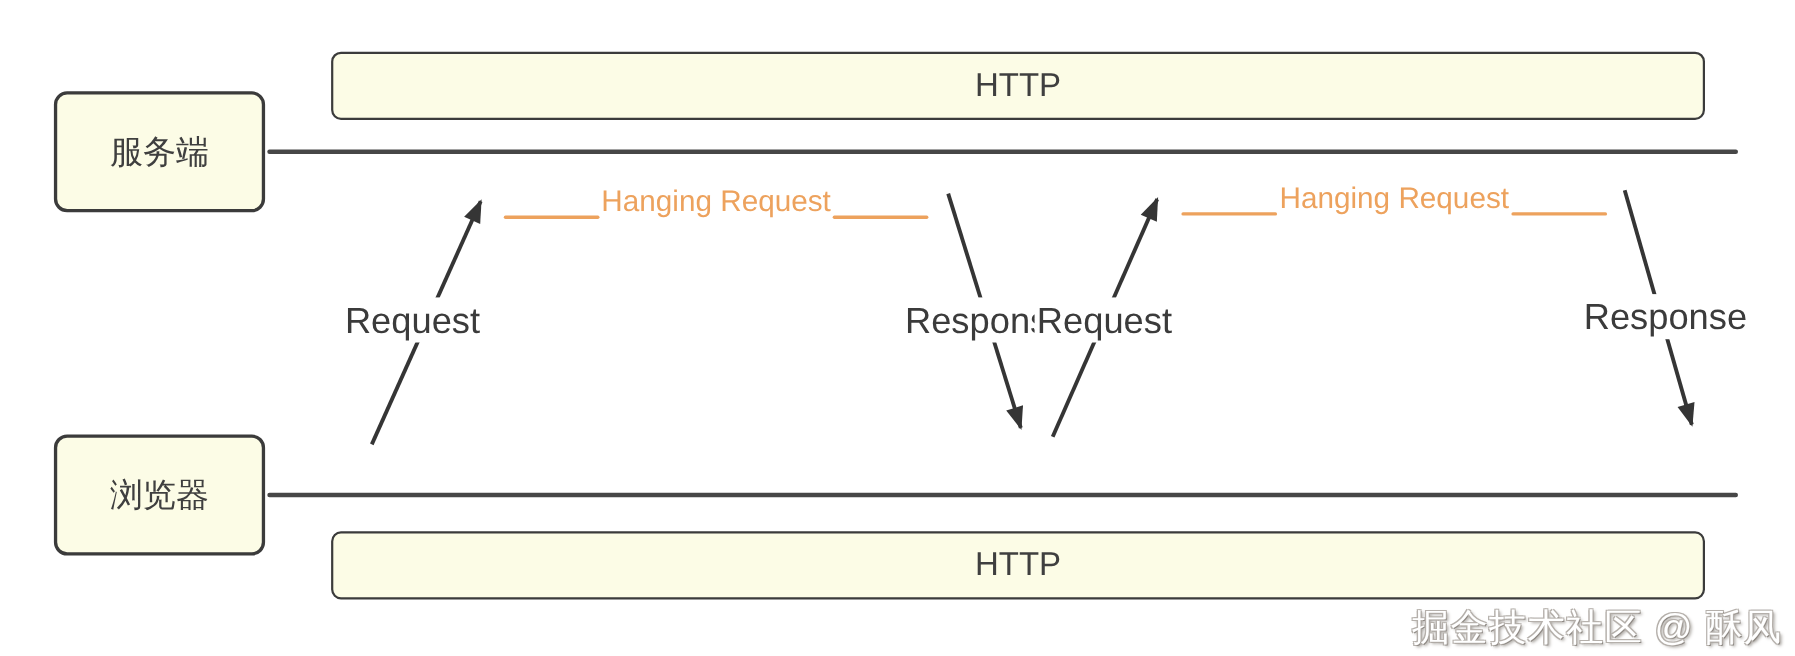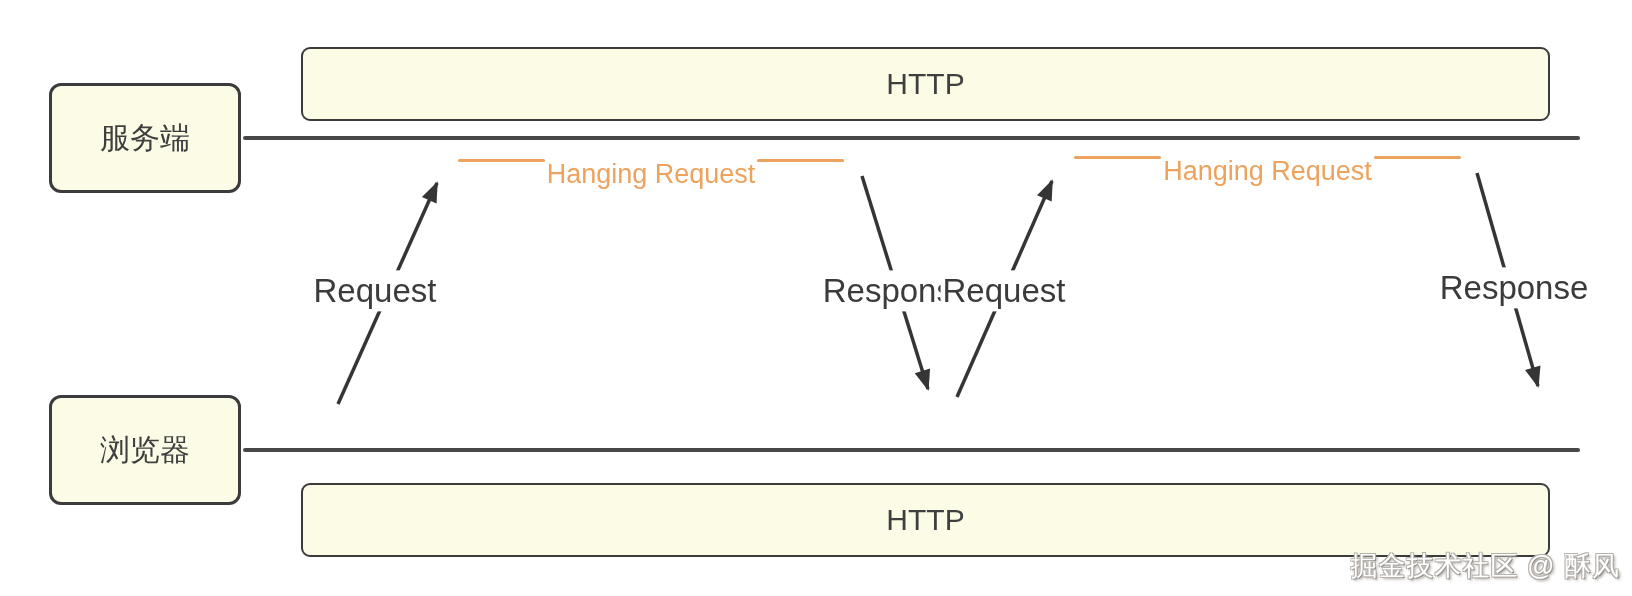--- a/index.html
+++ b/index.html
@@ -16,21 +16,21 @@
     position:absolute;left:49px;width:192px;height:110px;
     background:#fcfce6;border:3px solid #3b3b3b;border-radius:12px;
     display:flex;align-items:center;justify-content:center;
     font-size:30px;color:#3f3f3f;box-sizing:border-box;
   }
   .actor-box.server{top:83px;}
   .actor-box.browser{top:395px;}
 
   
   .http-bar{
-    position:absolute;left:301px;width:1249px;height:74px;
+    position:absolute;left:301px;width:1249px;height:62px;
     background:#fcfce6;border:2.5px solid #3b3b3b;border-radius:9px;
     display:flex;align-items:center;justify-content:center;
     font-size:30px;color:#3f3f3f;box-sizing:border-box;
   }
   .http-bar.top{top:47px;}
   .http-bar.bottom{top:483px;}
 
   
   .lifeline{
     position:absolute;left:243px;width:1337px;height:4px;
@@ -44,32 +44,32 @@
 
   
   .msg-label{
     position:absolute;transform:translate(-50%,-50%);
     background:#ffffff;padding:0 2px;white-space:nowrap;
     font-size:33px;color:#3b3b3b;line-height:1.25;
   }
 
   
   .hanging{
-    position:absolute;height:40px;display:flex;align-items:flex-start;
+    position:absolute;height:40px;display:flex;align-items:flex-end;
     color:#eda25d;font-size:27px;
   }
   .hanging .hline{flex:1;height:3px;background:#eda25d;border-radius:2px;}
   .hanging .htext{padding:0 2px;white-space:nowrap;}
   .hanging.first{left:458px;top:159px;width:386px;}
   .hanging.second{left:1074px;top:156px;width:387px;}
 
   
   .watermark{
     position:absolute;right:12px;top:548px;
-    font-size:27px;letter-spacing:1px;color:#ffffff;white-space:nowrap;
+    font-size:34px;letter-spacing:1px;color:#ffffff;white-space:nowrap;
     text-shadow:-1px -1px 0 #b5b0ab, 1px -1px 0 #b5b0ab, -1px 1px 0 #b5b0ab,
                  1px 1px 0 #8f8a85, 2px 2px 3px #9a958f;
   }
 </style>
 </head>
 <body>
 
 <div class="stage">
 
   <div class="http-bar top">

